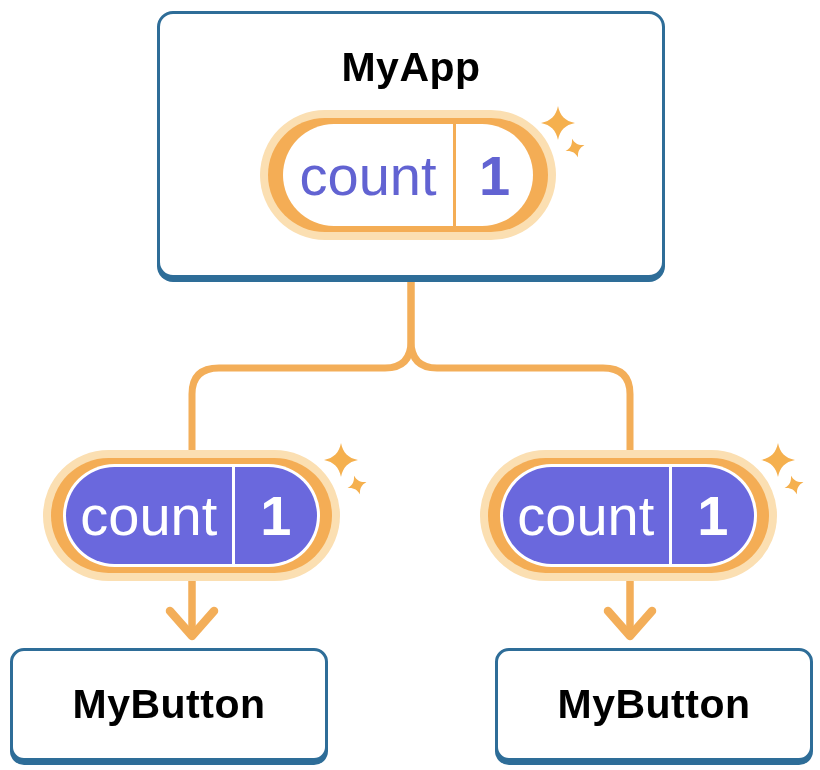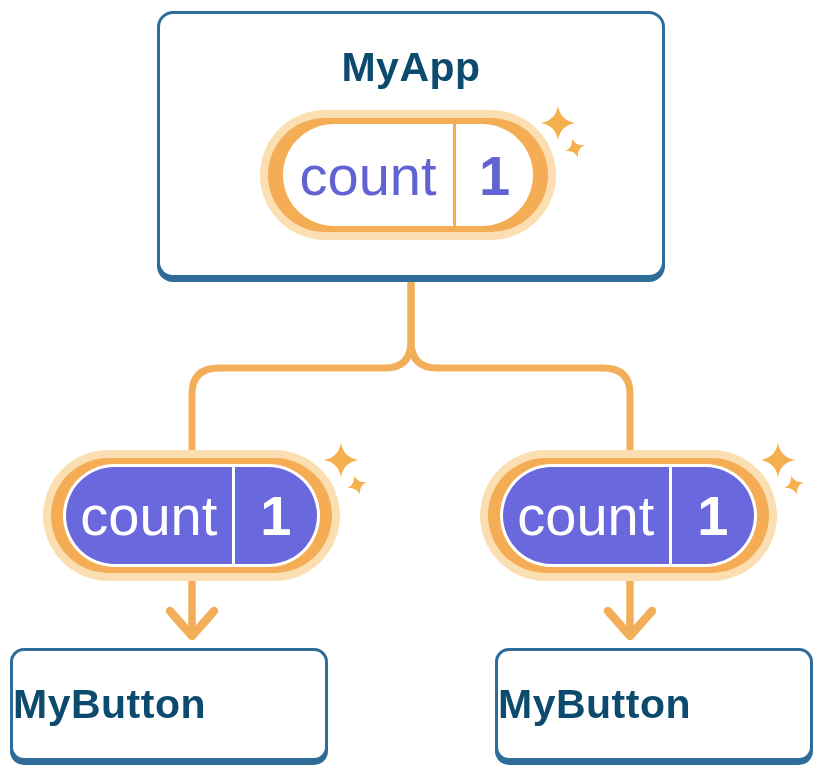--- a/index.html
+++ b/index.html
@@ -18,31 +18,31 @@
     position:absolute;
     background:#ffffff;
     border:3px solid #2e6d98;
     border-radius:16px;
     box-shadow:0 4px 0 #2e6d98;
     z-index:2;
     box-sizing:border-box;
   }
   .node-root{left:157px;top:11px;width:508px;height:267px;}
   .node-title{
-    color:#0c4a6e;
+    color:#000000;
     font-size:41px;
     font-weight:600;
     letter-spacing:0.5px;
     text-align:center;
   }
   .node-root .node-title{margin-top:30px;}
   .node-leaf{
     width:318px;height:113px;top:648px;
     border-radius:14px;
-    display:flex;align-items:center;justify-content:flex-start;
+    display:flex;align-items:center;justify-content:center;
   }
   .node-leaf-left{left:10px;}
   .node-leaf-right{left:495px;}
 
   
   .pill{
     position:absolute;
     background:#fbdfb2;          
     border-radius:66px;
     z-index:3;

